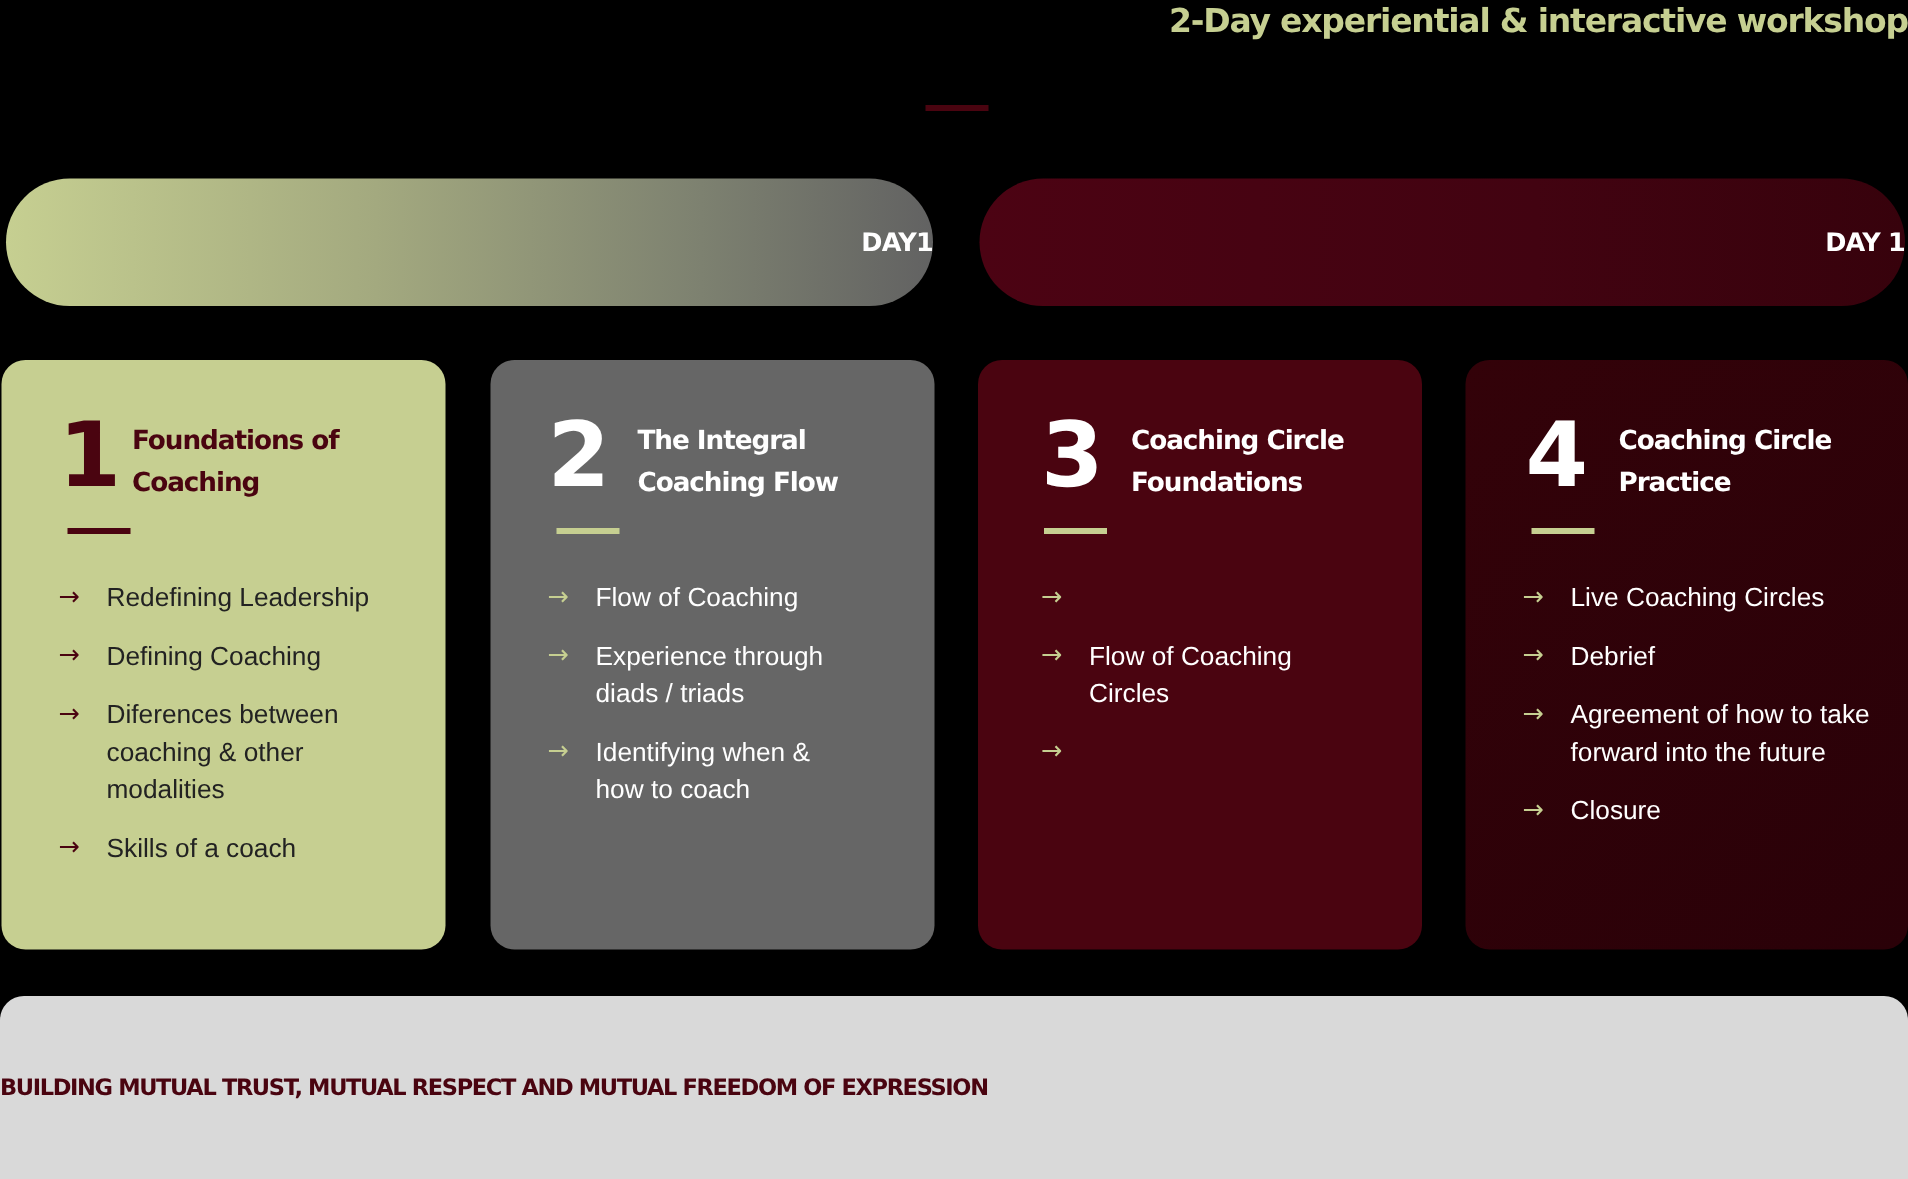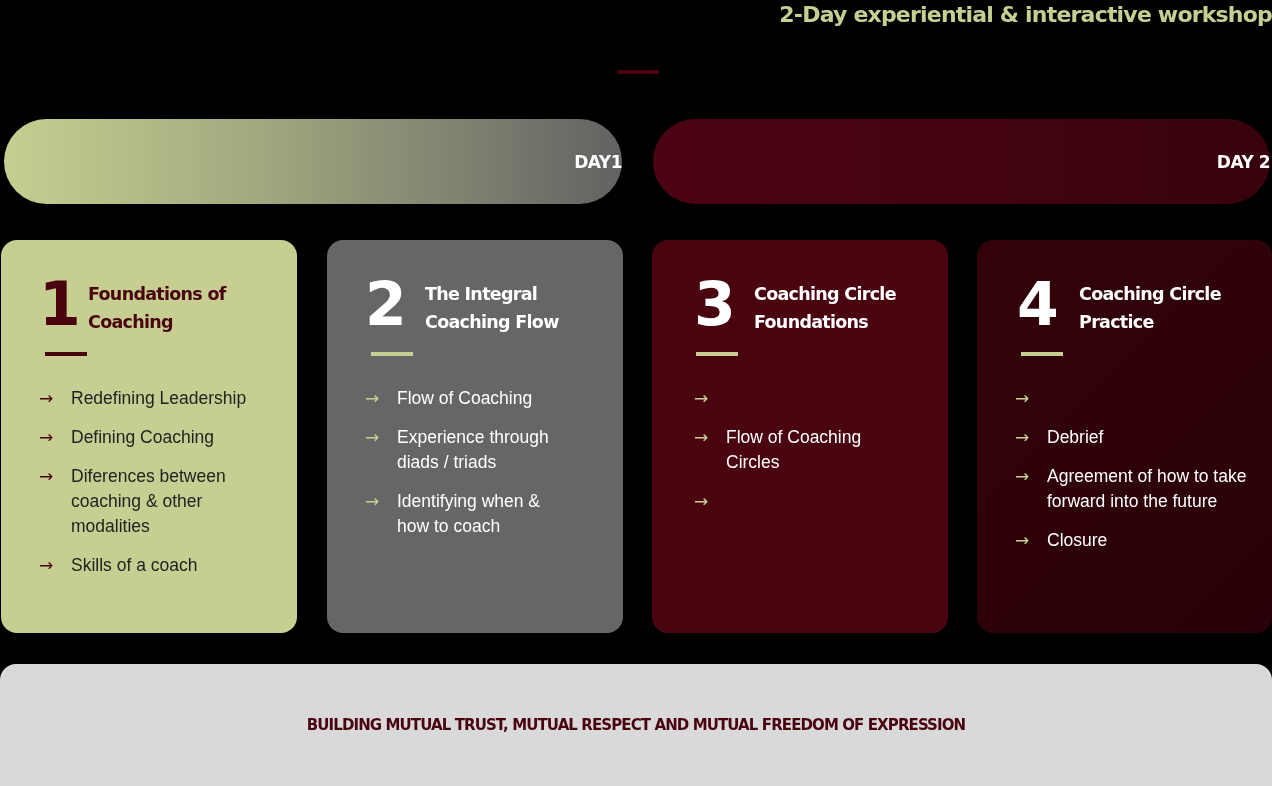--- a/index.html
+++ b/index.html
@@ -87,39 +87,39 @@
       font-size: 17px; line-height: 25px;
     }
     .c1 .item { color: #222222; }
     .c1 .arrow { color: #4a0410; }
     .c2 .item, .c3 .item, .c4 .item { color: #ffffff; }
     .c2 .arrow, .c3 .arrow, .c4 .arrow { color: #c6cf91; }
 
     .footer {
       position: absolute; left: 0; top: 664px; width: 1272px; height: 122px;
       background: #d9d9d9; border-radius: 16px 16px 0 0;
-      display: flex; align-items: center; justify-content: center;
+      display: flex; align-items: center; 
     }
     .footer-text {
       color: #4a0410;
       font-family: "DejaVu Sans", sans-serif;
       font-weight: bold; font-size: 15px; letter-spacing: -0.9px;
     }
   </style>
 </head>
 <body>
 
 <div class="title">2-Day experiential &amp; interactive workshop</div>
 <div class="title-rule"></div>
 
 <div class="day-bar day1">
   <span>DAY1</span>
 </div>
 <div class="day-bar day2">
-  <span>DAY 2</span>
+  <span>DAY 1</span>
 </div>
 
 <div class="card c1">
   <div class="num">1</div>
   <div class="ctitle">Foundations of Coaching</div>
   <div class="rule"></div>
   <ul class="items">
     <li class="item">
         <span class="arrow">→</span>
         <span>Redefining Leadership</span>
@@ -177,20 +177,21 @@
   </ul>
 </div>
 
 <div class="card c4">
   <div class="num">4</div>
   <div class="ctitle" style="width:170px">Coaching Circle Practice</div>
   <div class="rule"></div>
   <ul class="items">
     <li class="item">
         <span class="arrow">→</span>
+        <span>Live Coaching Circles</span>
       </li>
     <li class="item">
         <span class="arrow">→</span>
         <span>Debrief</span>
       </li>
     <li class="item">
         <span class="arrow">→</span>
         <span style="width:200px">Agreement of how to take forward into the future</span>
       </li>
     <li class="item">

